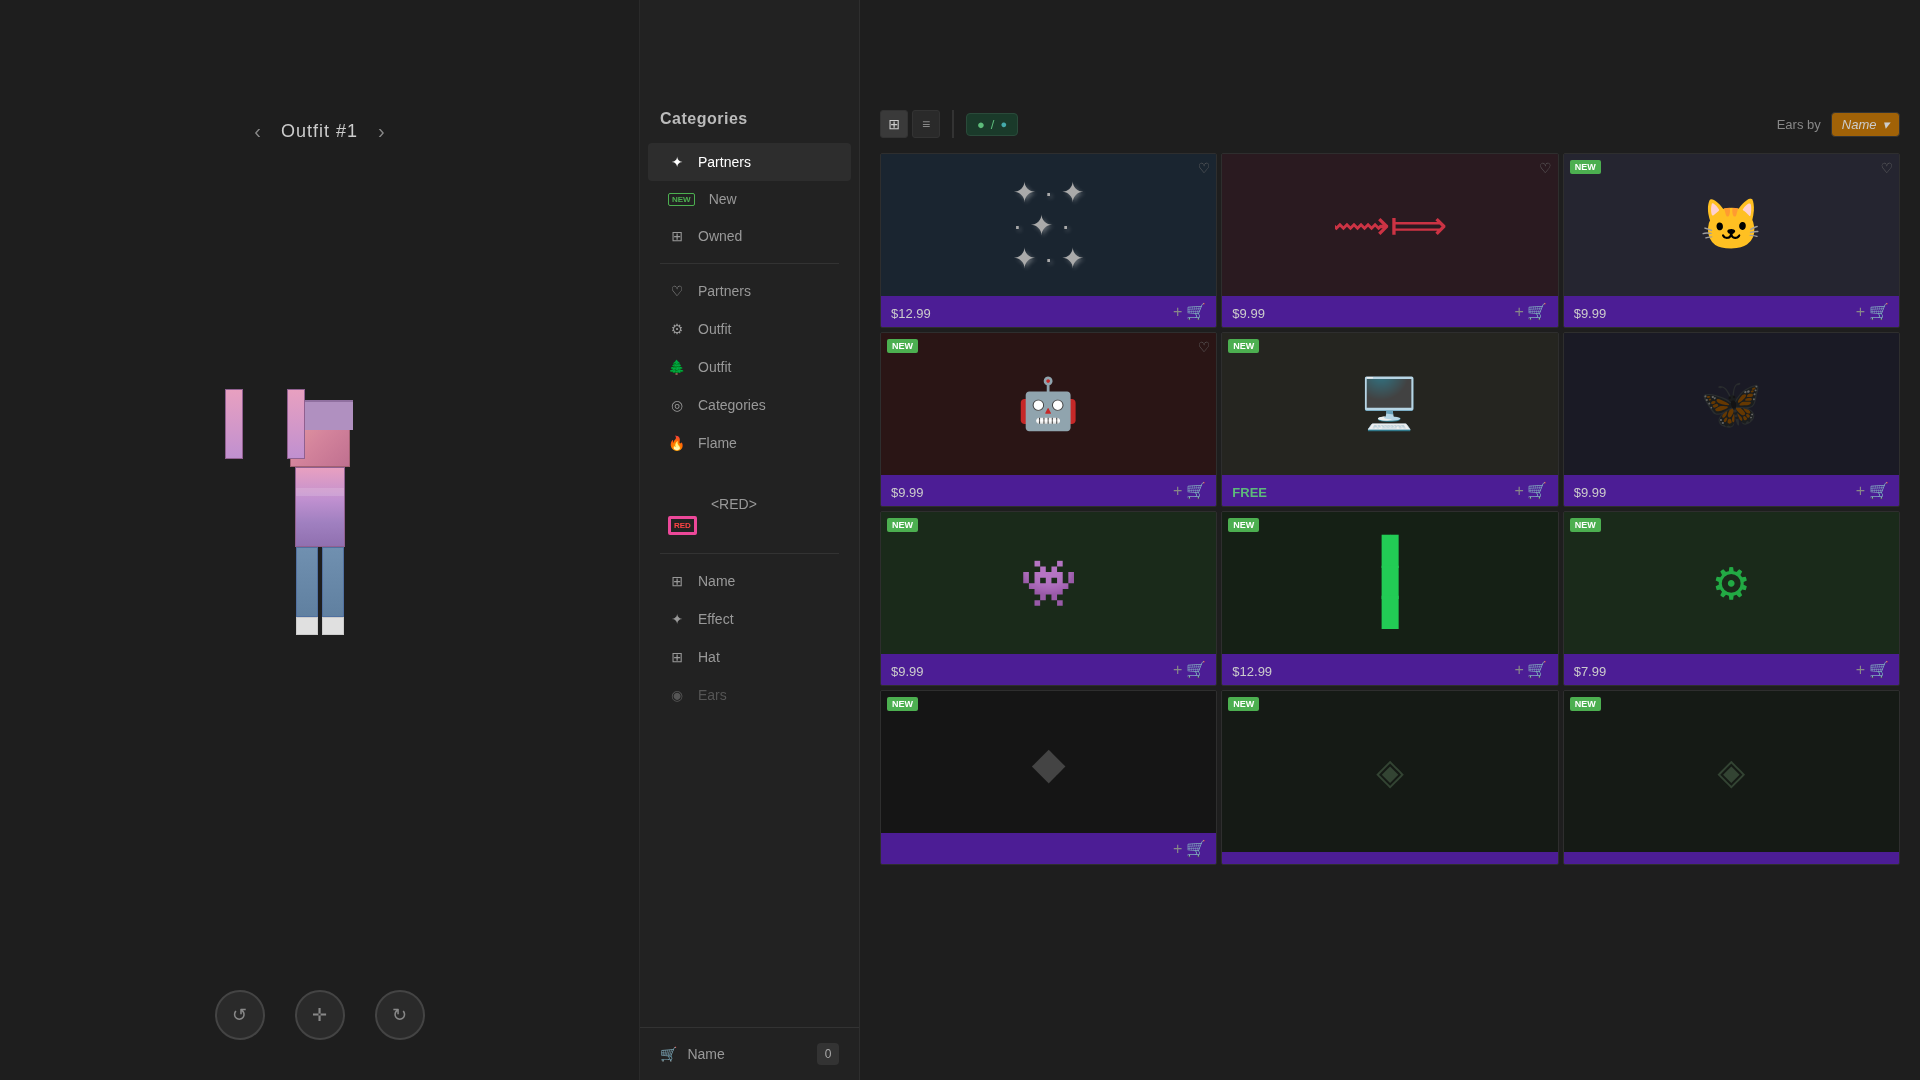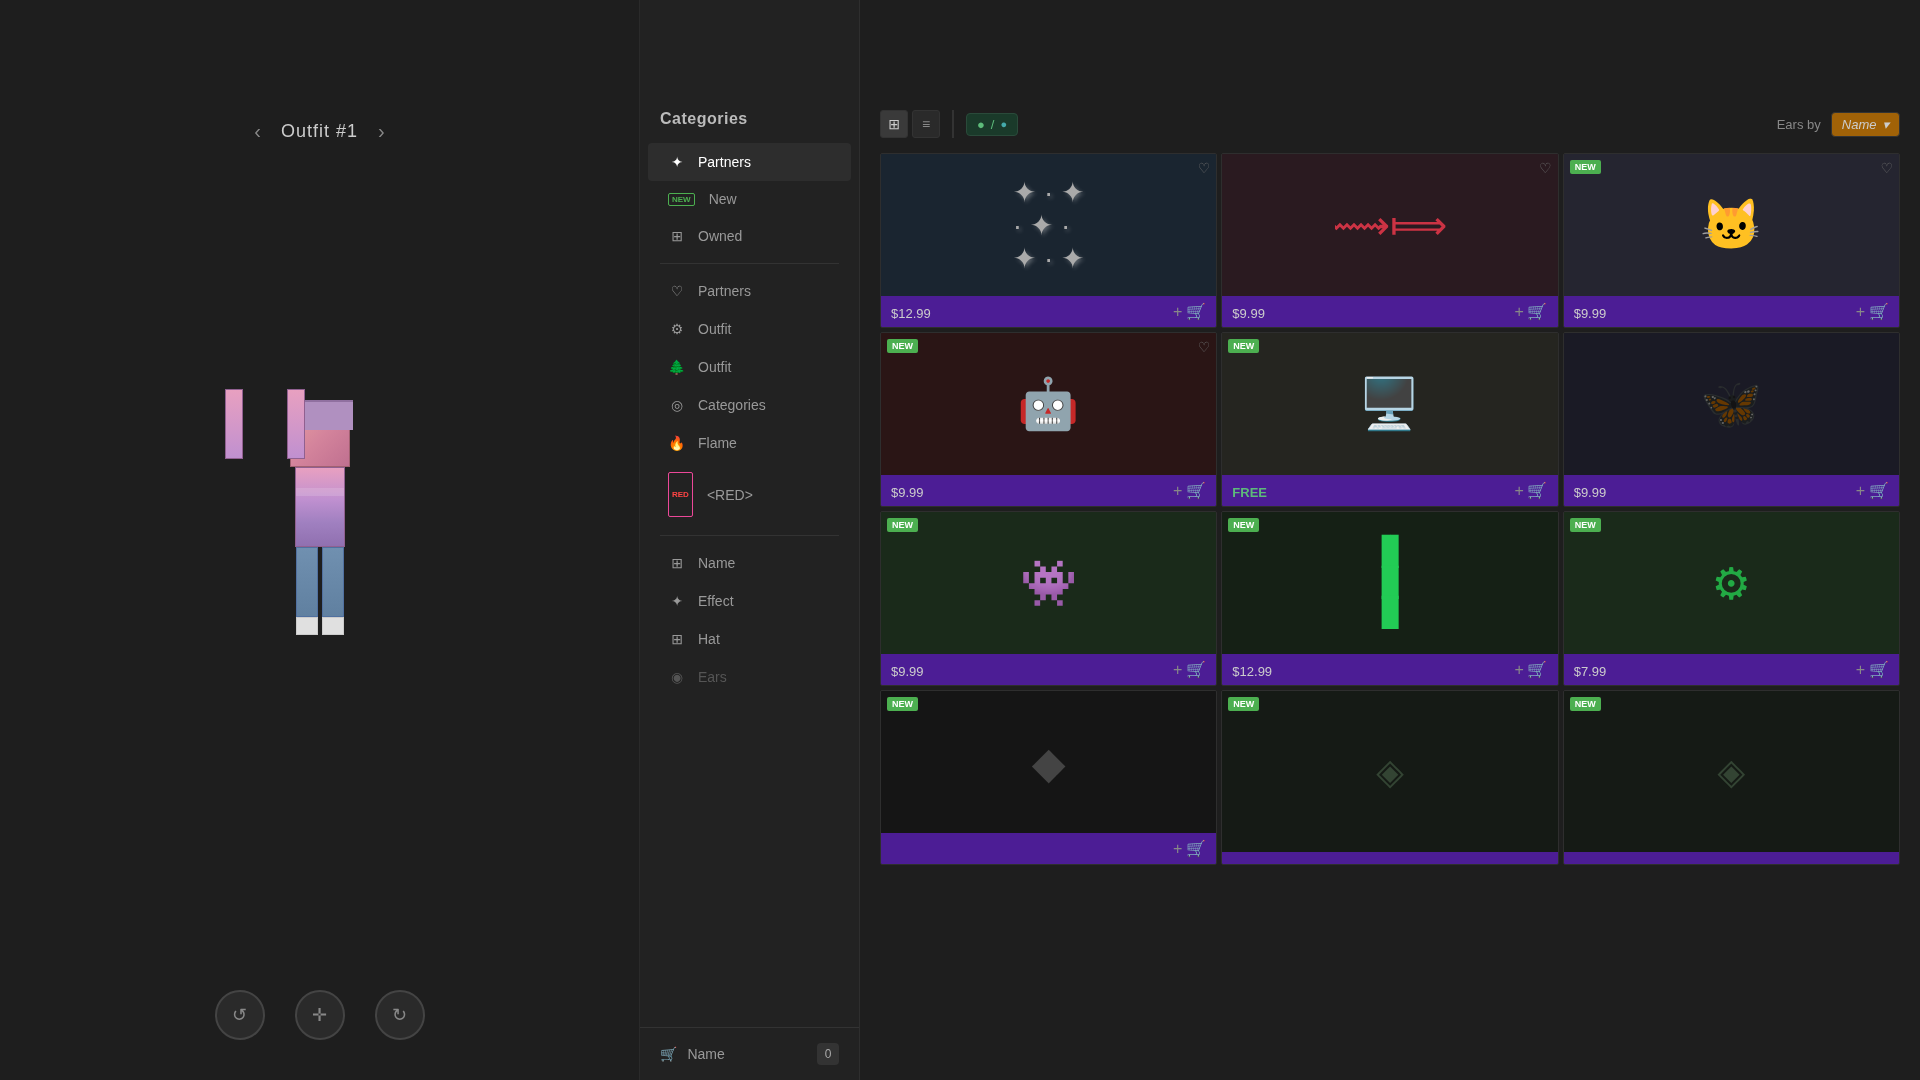--- a/index.html
+++ b/index.html
@@ -201,24 +201,25 @@
       font-weight: 700;
       border: 1px solid #4CAF50;
       padding: 1px 3px;
       border-radius: 2px;
       margin-right: 2px;
     }
     .red-badge {
       font-size: 8px;
       color: #f44;
       font-weight: 700;
-      border: 1px solid #ec4899;
-      padding: 17px 3px;
+      border: 3px solid #ec4899;
+      padding: 2px 3px;
       border-radius: 2px;
       margin-right: 2px;
+      margin-top: 44px;
     }
     .divider {
       height: 1px;
       background: #333;
       margin: 8px 20px;
     }
     .cart-section {
       margin-top: auto;
       border-top: 1px solid #333;
       padding: 15px 20px;

